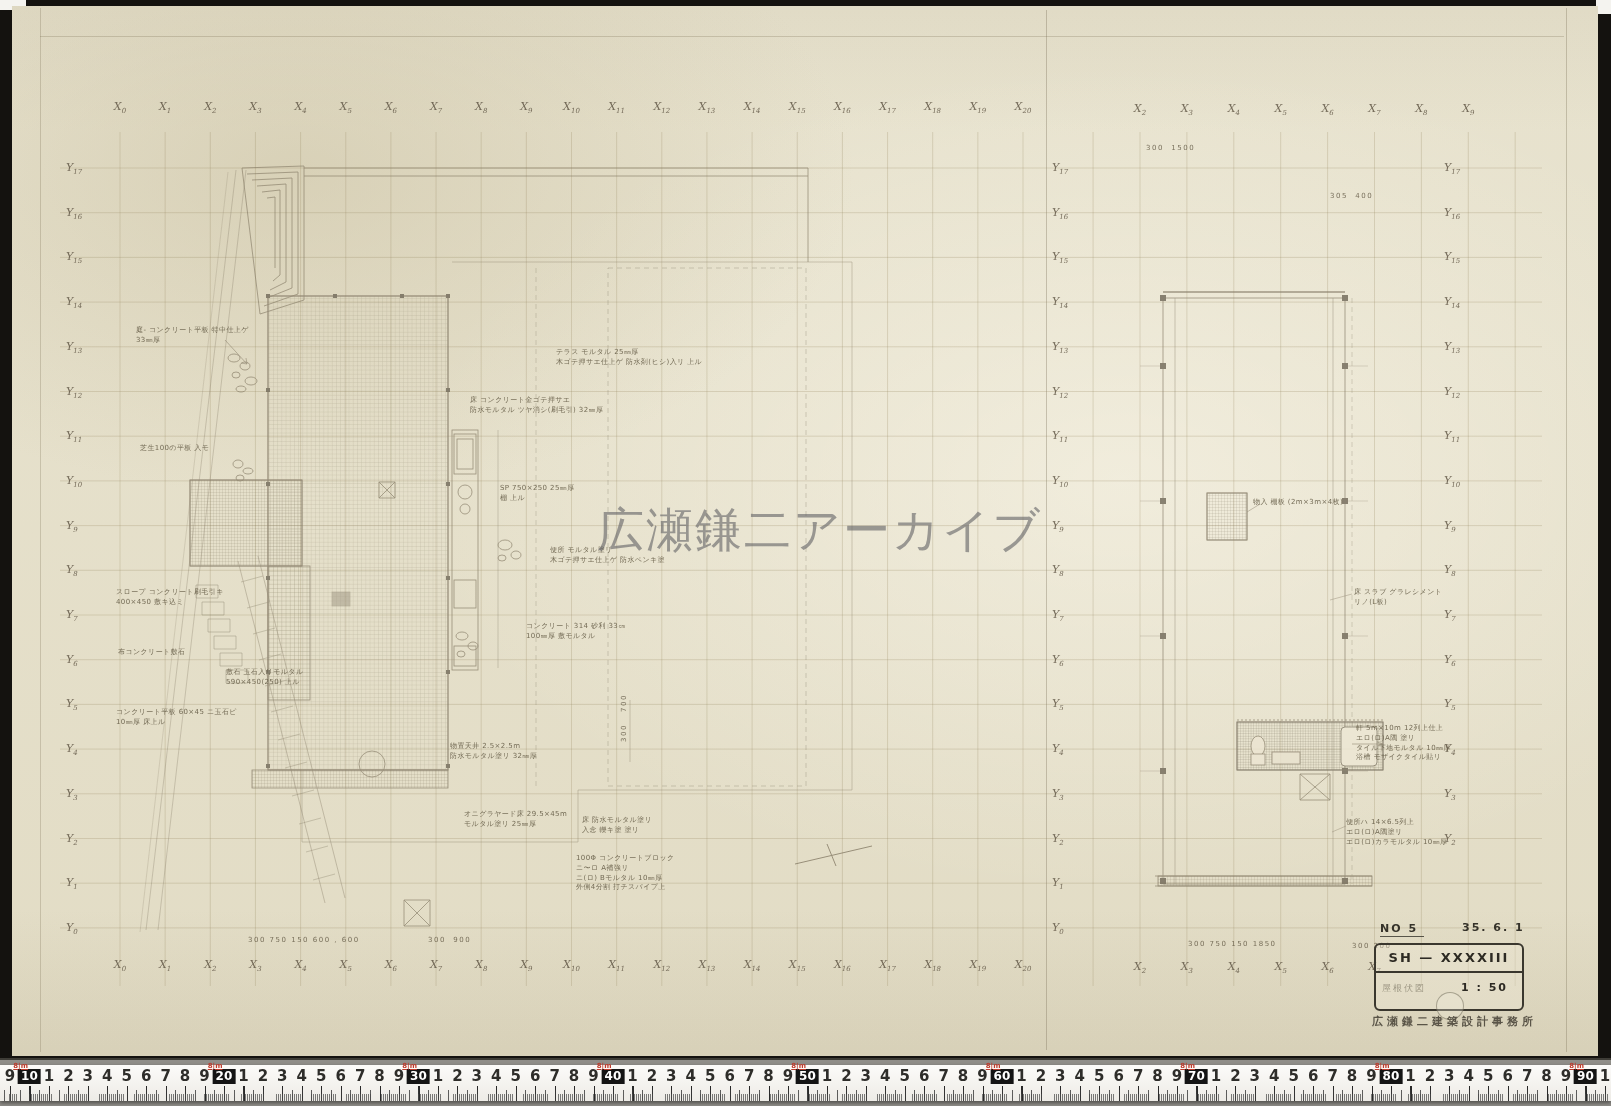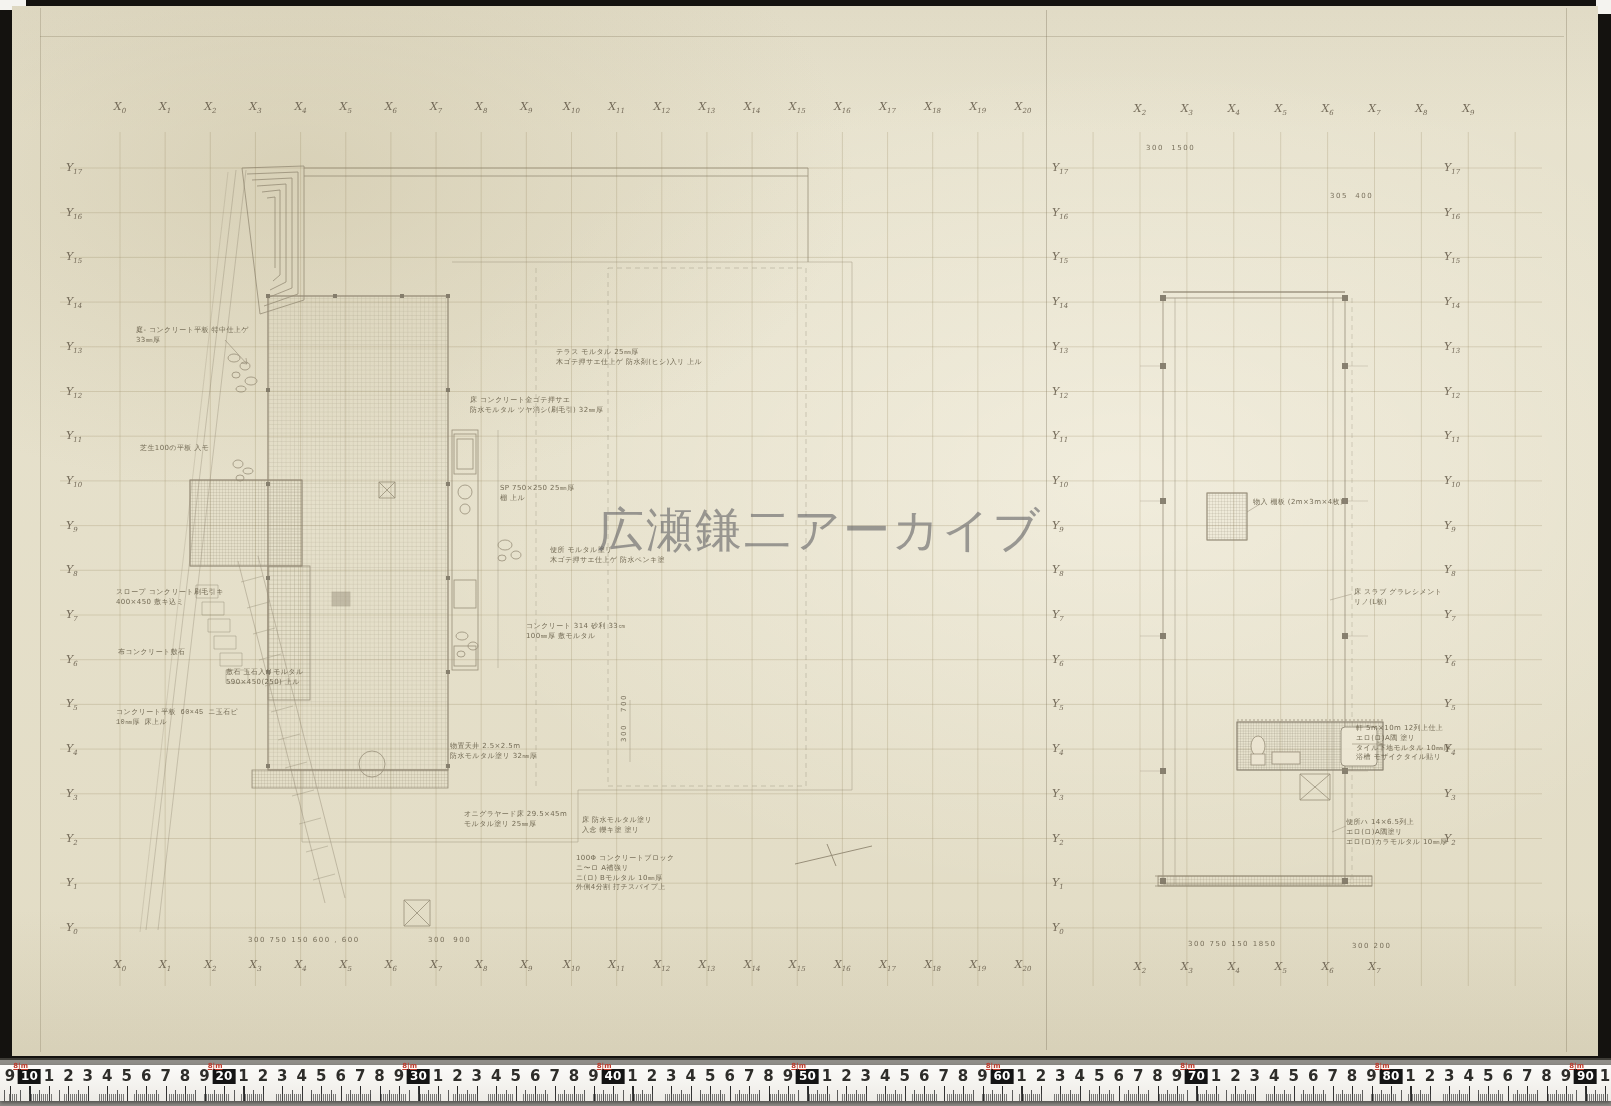--- a/index.html
+++ b/index.html
@@ -349,21 +349,21 @@
       <div class="ax ylab" style="left: 1444px; top: 786.8px; position: absolute;"><span>Y</span><sub>3</sub></div>
       <div class="ax ylab" style="left: 1444px; top: 831.5px; position: absolute;"><span>Y</span><sub>2</sub></div>
       <div class="anno" style="left: 136px; top: 326px; position: absolute;">庭- コンクリート平板 特中仕上ゲ
 33㎜厚</div>
       <div class="anno" style="left: 140px; top: 444px; position: absolute;">芝生100の平板 入モ</div>
       <div class="anno" style="left: 116px; top: 588px; position: absolute;">スロープ コンクリート刷毛引キ
 400×450 敷キ込ミ</div>
       <div class="anno" style="left: 118px; top: 648px; position: absolute;">布コンクリート敷石</div>
       <div class="anno" style="left: 226px; top: 668px; position: absolute;">敷石 玉石入リモルタル
 590×450(250) 上ル</div>
-      <div class="anno" style="left: 116px; top: 708px; position: absolute; font-family: Liberation Mono, monospace;">コンクリート平板 60×45 ニ玉石ピ
+      <div class="anno" style="left: 116px; top: 708px; position: absolute;">コンクリート平板 60×45 ニ玉石ピ
 10㎜厚 床上ル</div>
       <div class="anno" style="left: 556px; top: 348px; position: absolute;">テラス モルタル 25㎜厚
 木ゴテ押サエ仕上ゲ 防水剤(ヒシ)入リ 上ル</div>
       <div class="anno" style="left: 470px; top: 396px; position: absolute;">床 コンクリート金ゴテ押サエ
 防水モルタル ツヤ消シ(刷毛引) 32㎜厚</div>
       <div class="anno" style="left: 500px; top: 484px; position: absolute;">SP 750×250 25㎜厚
 棚 上ル</div>
       <div class="anno" style="left: 550px; top: 546px; position: absolute;">便所 モルタル塗リ
 木ゴテ押サエ仕上ゲ 防水ペンキ塗</div>
       <div class="anno" style="left: 526px; top: 622px; position: absolute;">コンクリート 314 砂利 33㎝
@@ -393,20 +393,33 @@
       <div class="dim" style="left: 1146px; top: 144px; position: absolute;">300  1500</div>
       <div class="dim" style="left: 1330px; top: 144px; position: absolute; margin-top: 48px;">305  400</div>
       <div class="dim" style="left: 1188px; top: 940px; position: absolute;">300 750 150 1850</div>
       <div class="dim" style="left: 1352px; top: 942px; position: absolute;">300 200</div>
       <div class="dim v" style="left: 620px; top: 712px; position: absolute;">700</div>
       <div class="dim v" style="left: 620px; top: 742px; position: absolute;">300</div>
     </div>
 
   <div id="watermark">広瀬鎌二アーカイブ</div>
 
+  <div id="titleblock">
+    <div class="tb-no">NO 5</div>
+    <div class="tb-date">35. 6. 1</div>
+    <div class="tb-box">
+      <div class="tb-code">SH — XXXXIII</div>
+      <div class="tb-row2">
+        <span class="tb-sub">屋根伏図</span>
+        <span class="tb-scale">1 : 50</span>
+      </div>
+      <div class="tb-seal"></div>
+    </div>
+    <div class="tb-stamp">広瀬鎌二建築設計事務所</div>
+  </div>
 
   <div id="ruler">
     <div id="tape">
       <div class="ticks t-cm"></div>
       <div class="ticks t-5mm"></div>
       <div class="ticks t-mm"></div>
       <div id="ruler-nums" style="position:absolute;left:0;top:0;right:0;bottom:0;">
           <span class="rn" style="left: 10px;">9</span>
           <span class="rb" style="left: 29.45px;">10</span>
           <span class="rr" style="left: 29.45px;">8|m</span>

